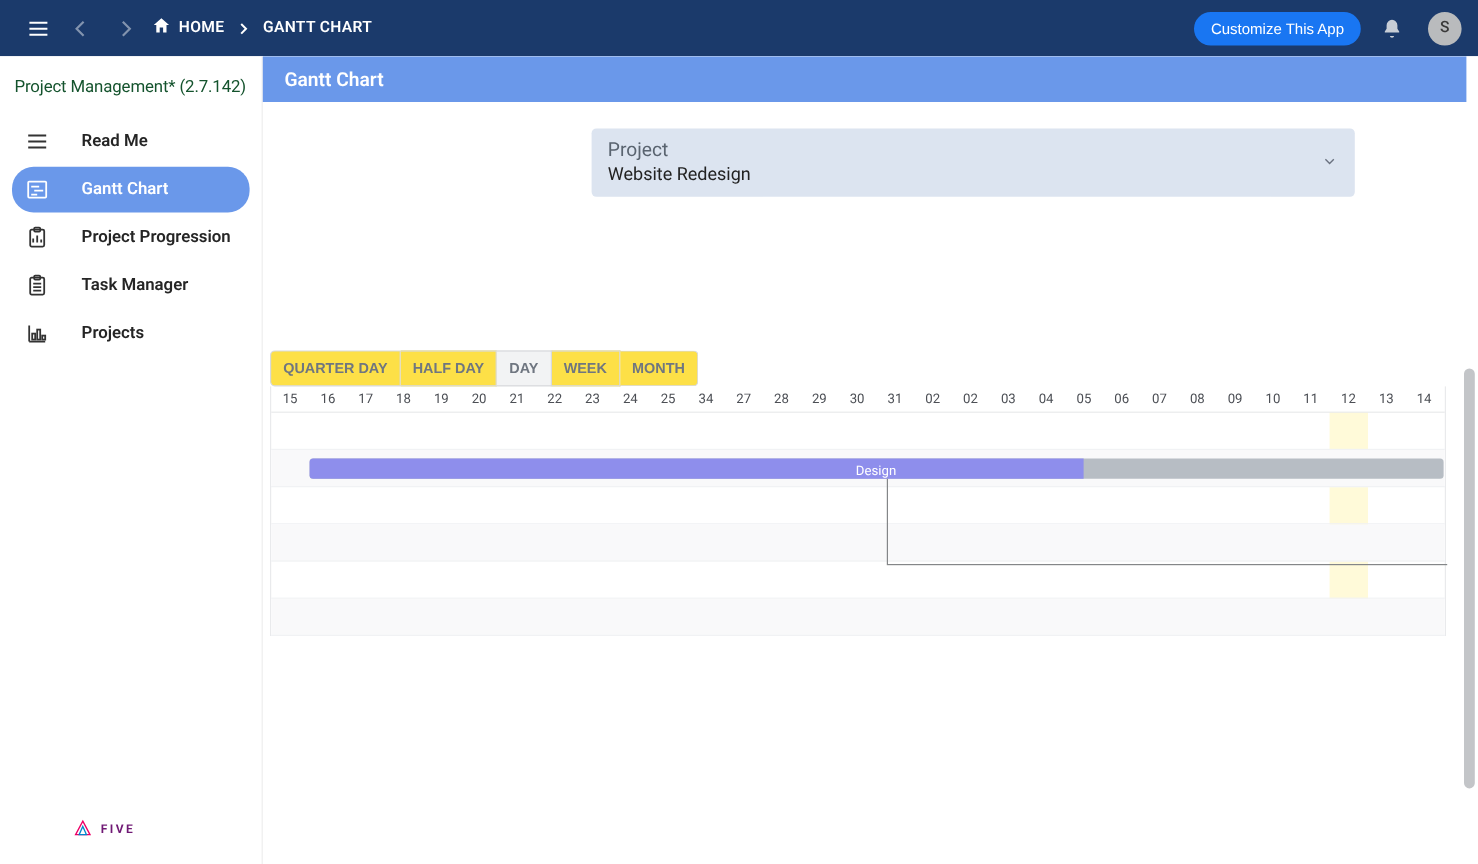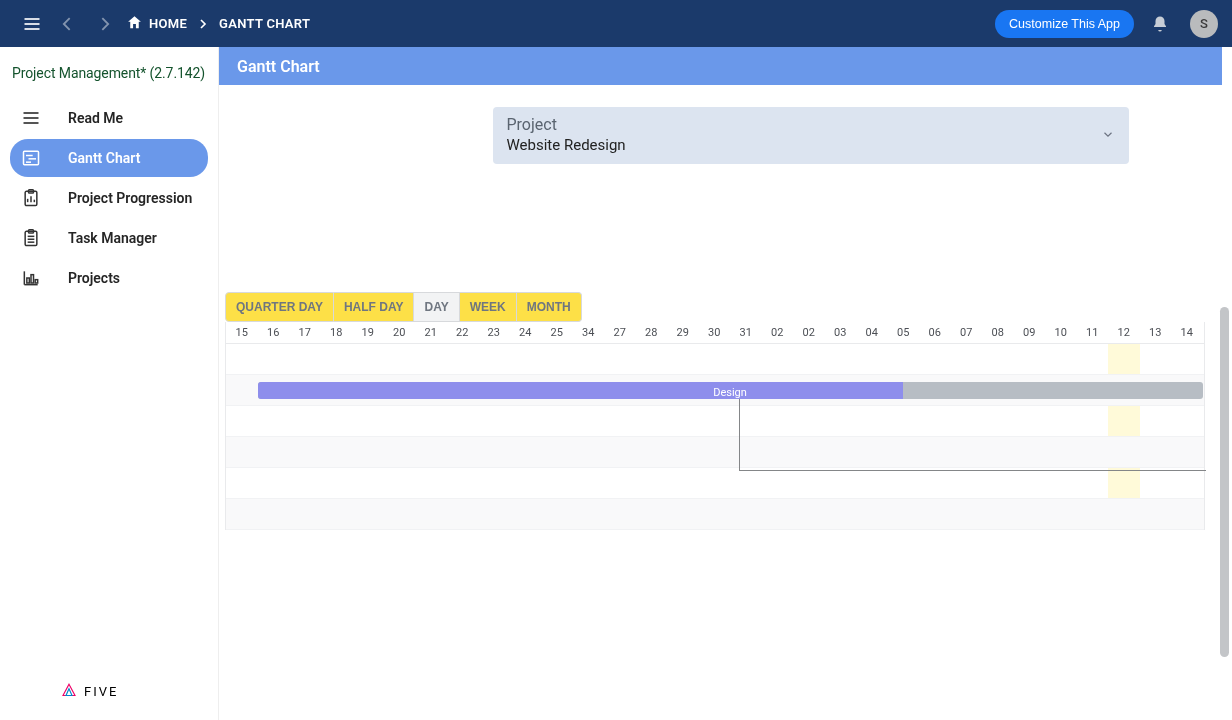--- a/index.html
+++ b/index.html
@@ -21,21 +21,21 @@
   .body { display: flex; flex: 1; min-height: 0; background: #fff; }
   .sidebar { width: 218px; background: #fff; padding: 14px 10px 10px 10px; display: flex; flex-direction: column; }
   .app-title { font-size: 14px; color: #14532d; padding: 4px 2px 18px 2px; letter-spacing: -0.1px; }
   .nav-item { display: flex; align-items: center; gap: 26px; padding: 8px 10px; border-radius: 18px; color: #252525; font-size: 14px; font-weight: 600; cursor: pointer; margin-bottom: 2px; }
   .nav-item.active { background: #6a98ea; color: #fff; }
   .nav-item .nav-icon { width: 22px; height: 22px; display: flex; align-items: center; justify-content: center; }
   .nav-item .nav-icon svg { stroke: #333; }
   .nav-item.active .nav-icon svg { stroke: #fff; }
   .sidebar .footer-logo { margin-top: auto; padding: 10px 0 10px 50px; display:flex; align-items:center; gap:6px;}
   .footer-logo .logo-mark { width:18px; height:18px; }
-  .footer-logo .logo-text { font-size:13px; font-weight:400; letter-spacing:2px; color:#000000; }
+  .footer-logo .logo-text { font-size:10px; font-weight:700; letter-spacing:2px; color:#701a75; }
 
   
   .main { flex: 1; display: flex; flex-direction: column; background: #fff; border-left: 1px solid #eee; position: relative; }
   .page-header { height: 38px; background: #6a98ea; color: #fff; display: flex; align-items: center; padding: 0 18px; font-size: 16px; font-weight: 600; margin: 0 10px 0 0; }
   .content { flex: 1; padding: 22px 10px 10px 0; display: flex; flex-direction: column; overflow: hidden; }
 
   
   .select-wrap { align-self: center; width: 636px; background: #dce4f0; border-radius: 4px; padding: 8px 14px 10px 14px; position: relative; margin-left: 180px; }
   .select-label { font-size: 16px; color: #5a6470; }
   .select-value { font-size: 15px; color: #222; margin-top: 2px; }

